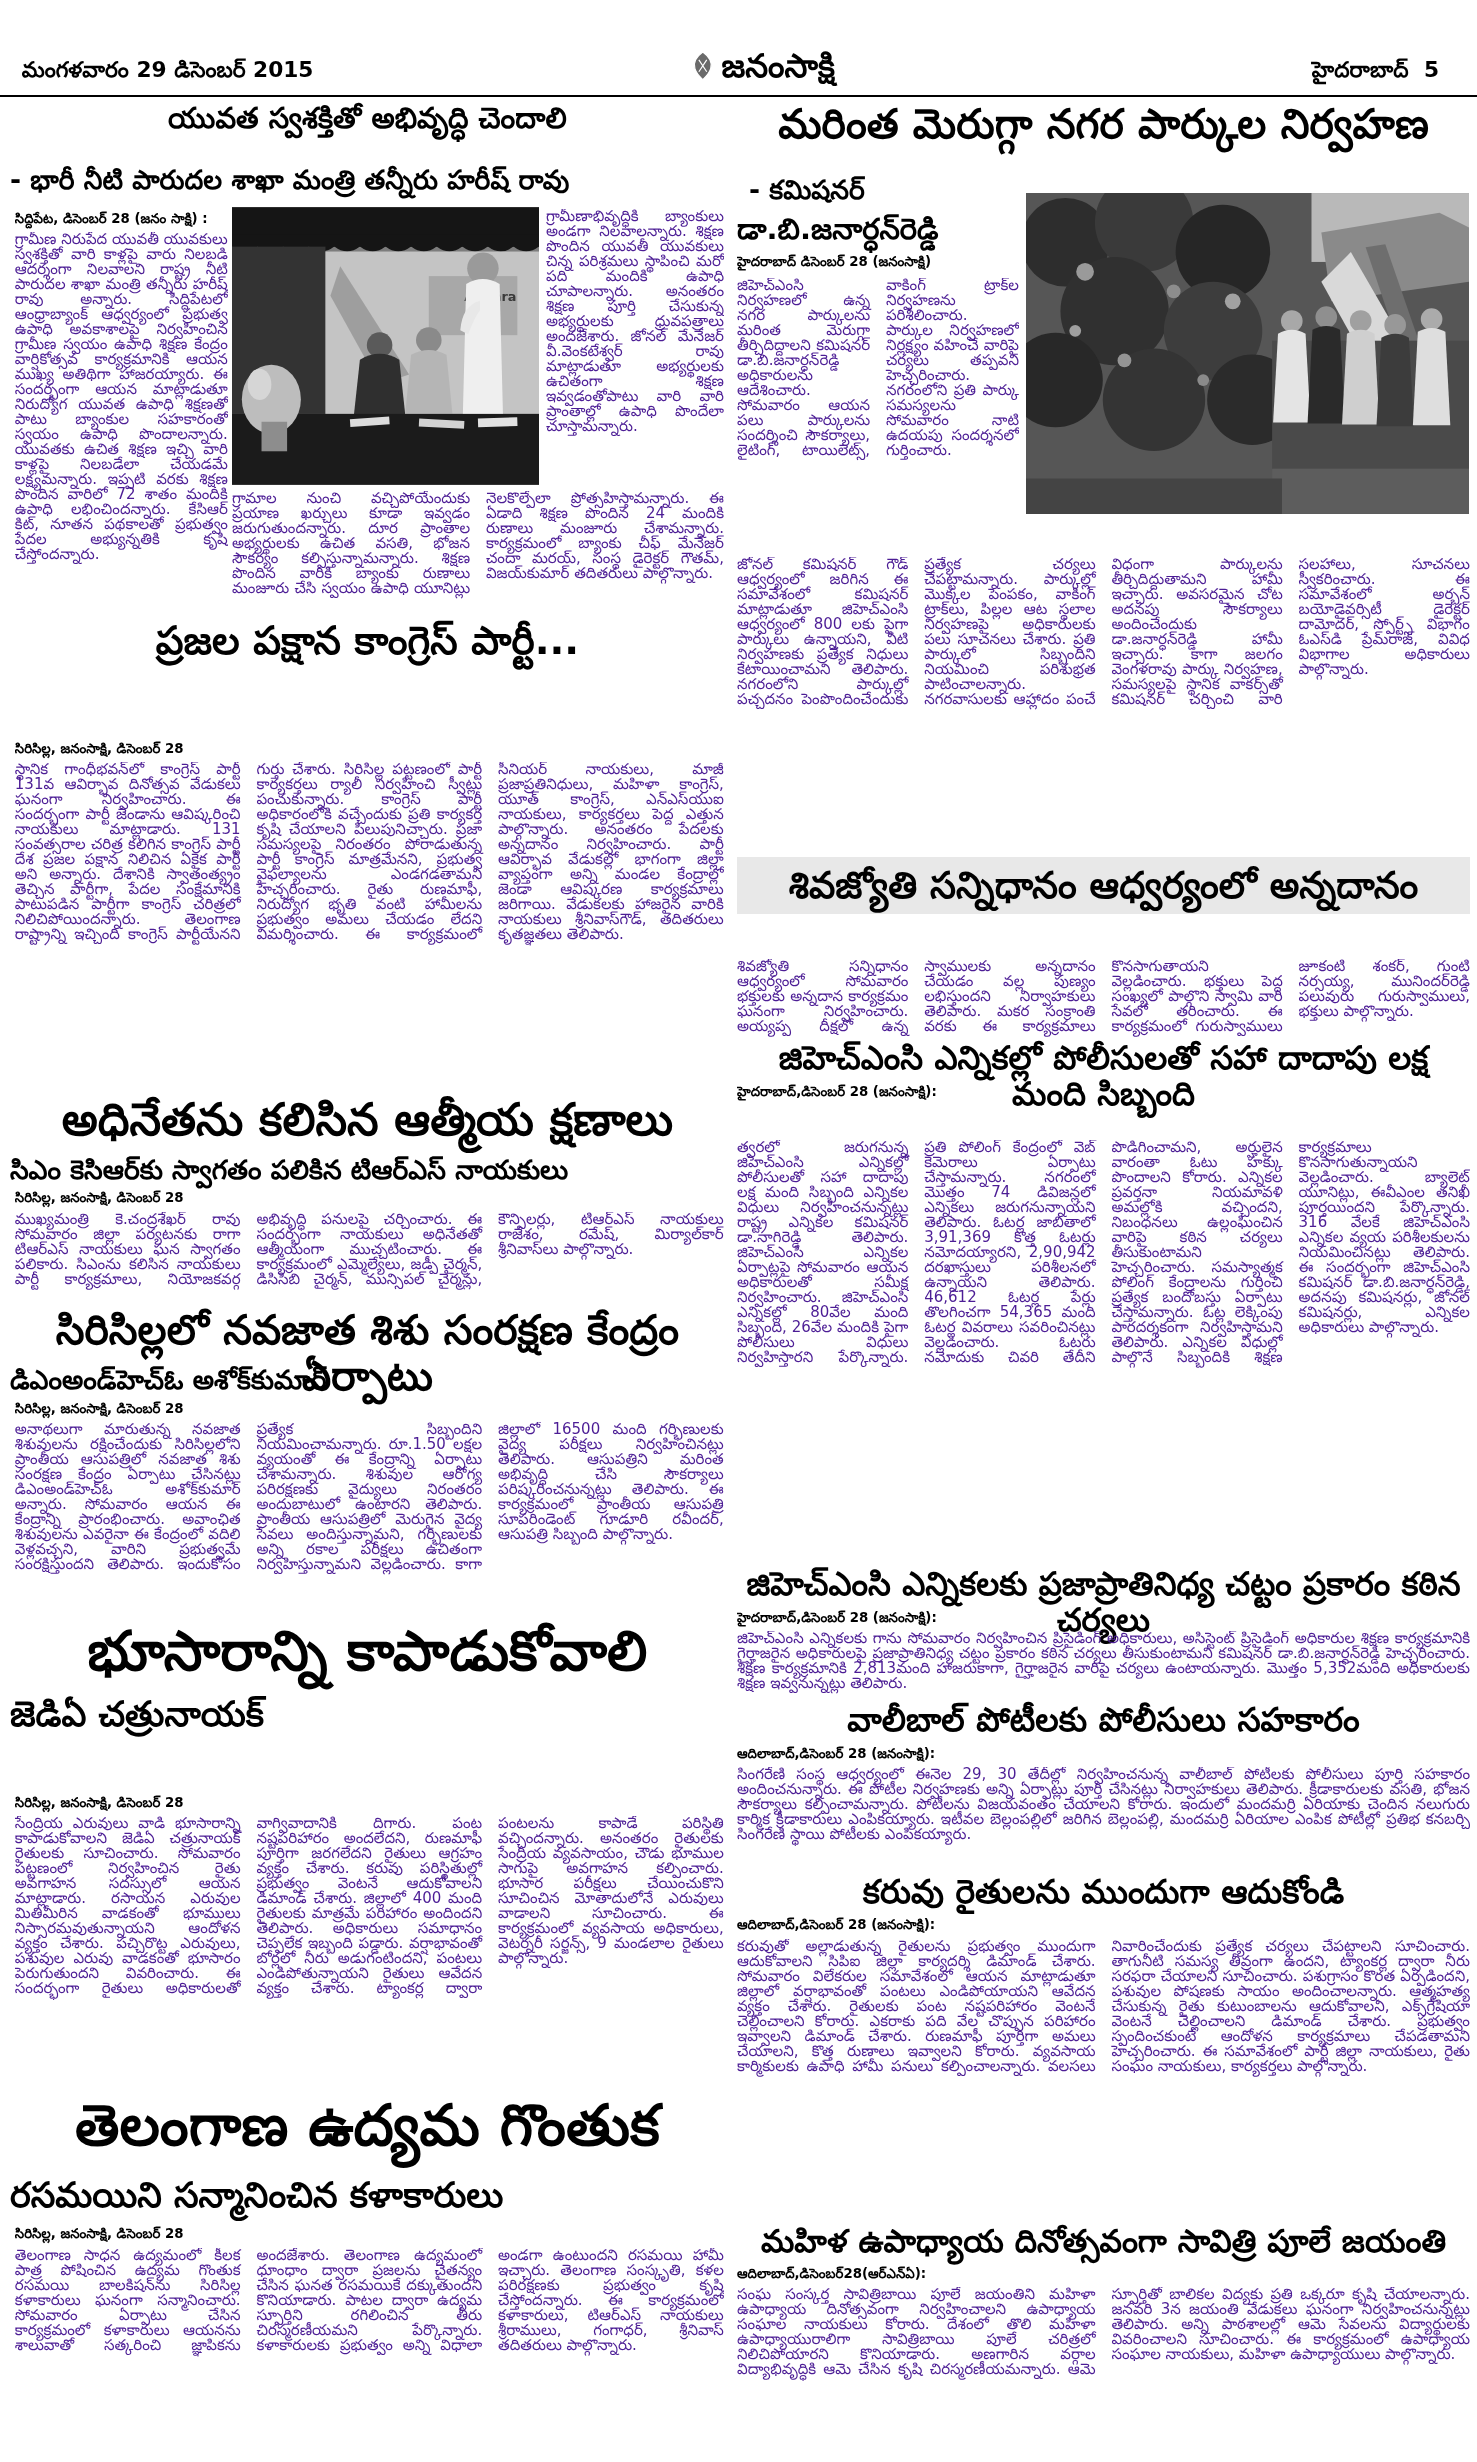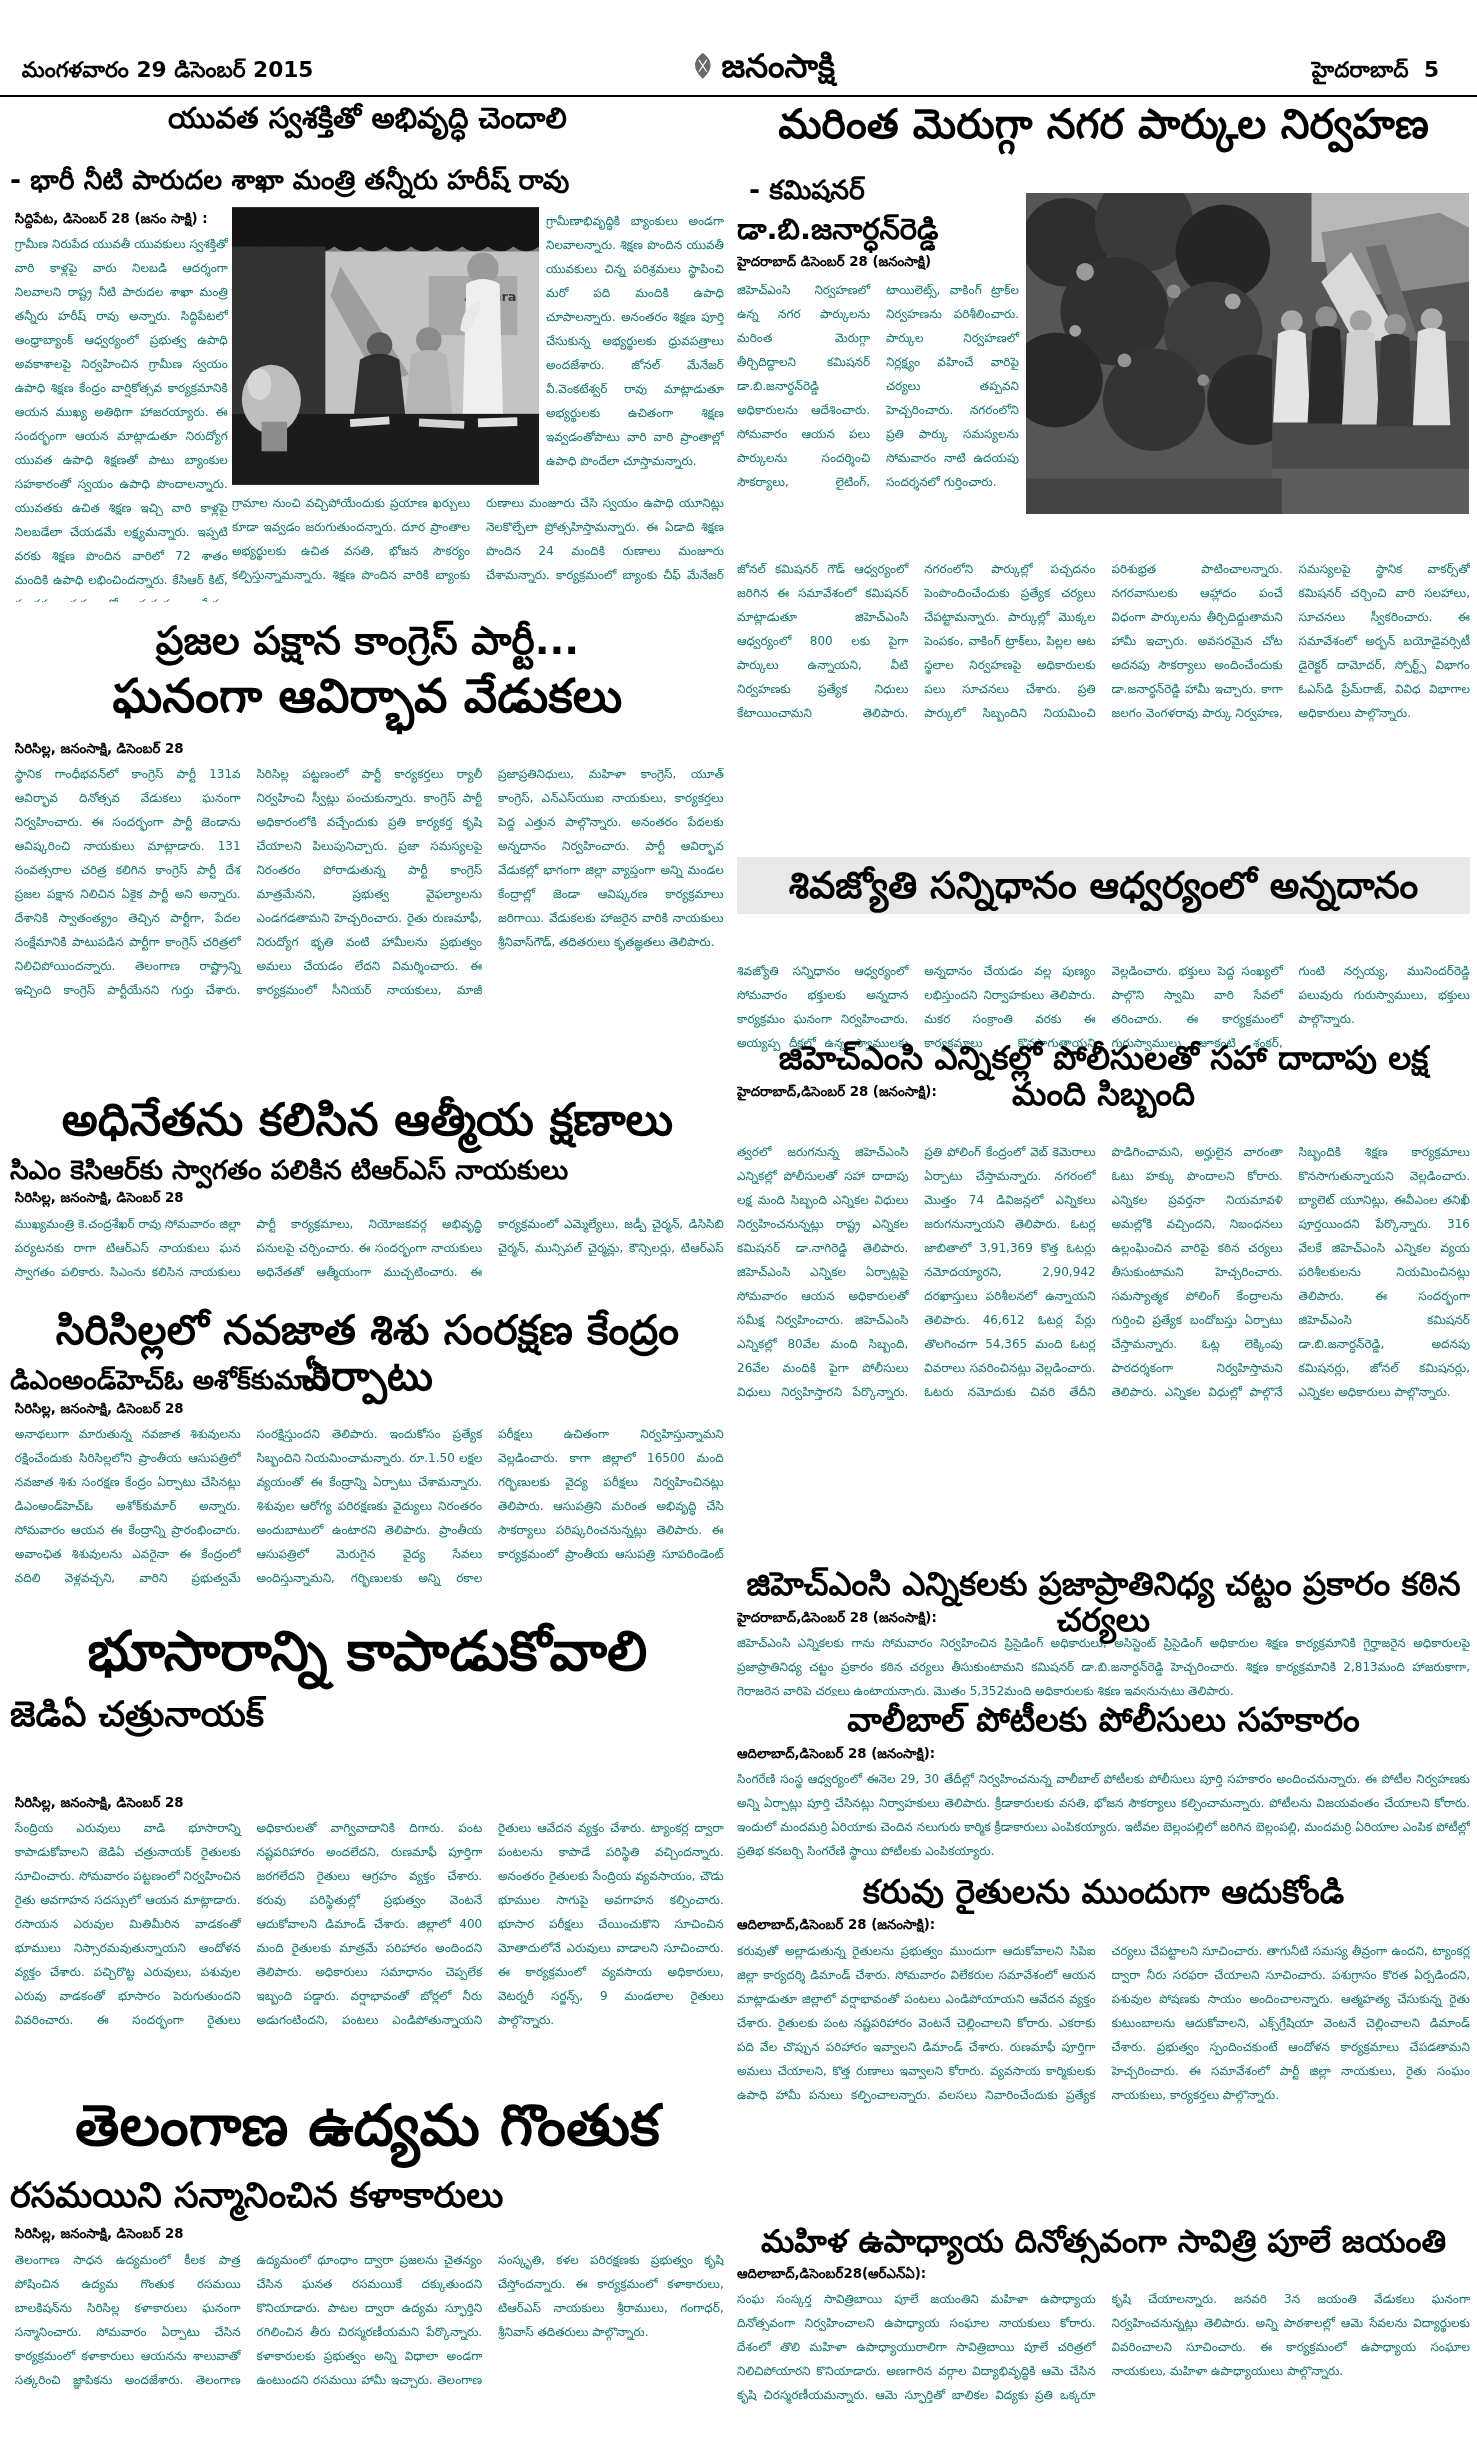--- a/index.html
+++ b/index.html
@@ -1,21 +1,21 @@
 <!DOCTYPE html>
 <html><head>
 <meta charset="utf-8">
 <style>
   html,body{margin:0;padding:0;background:#d8d8d8;}
   #paper{position:relative;width:1478px;height:2463px;background:#ffffff;overflow:hidden;
          font-family:"DejaVu Sans","Liberation Sans",sans-serif;color:#141414;}
   .abs{position:absolute;}
   .hl{font-weight:800;color:#000;text-align:center;line-height:1.12;}
   .sub{font-weight:700;color:#000;line-height:1.15;}
-  .body-text{font-size:12px;line-height:24px;text-align:justify;overflow:hidden;color:#0f766e;}
+  .body-text{font-size:15px;line-height:15px;text-align:justify;overflow:hidden;color:#4c1d95;}
   .cols2{column-count:2;column-gap:15.8px;}
   .cols3{column-count:3;column-gap:15.8px;}
   .cols4{column-count:4;column-gap:15.8px;margin-top:33px;}
   .dateline{font-weight:700;font-size:13.3px;color:#000;overflow:hidden;white-space:nowrap;}
   .hrule{background:#000;height:2px;}
   .band{background:#e8e8e8;}
   .hdr-txt{font-weight:700;font-size:21.7px;color:#000;}
   .masthead{font-weight:800;font-size:32.5px;color:#000;display:flex;align-items:center;gap:5.9px;}
   .photo{background:#777;overflow:hidden;}
 </style>
@@ -69,21 +69,20 @@
       <rect x="120" y="214" width="40" height="8" fill="#dcdcdc" transform="rotate(-4 140 218)"></rect>
       <rect x="190" y="216" width="46" height="8" fill="#d2d2d2" transform="rotate(3 213 220)"></rect>
       <rect x="250" y="214" width="40" height="9" fill="#e2e2e2" transform="rotate(-2 270 218)"></rect>
     </svg>
   </div>
 
   <div class="abs body-text" style="left:546px;top:209px;width:178px;height:276px;">గ్రామీణాభివృద్ధికి బ్యాంకులు అండగా నిలవాలన్నారు. శిక్షణ పొందిన యువతీ యువకులు చిన్న పరిశ్రమలు స్థాపించి మరో పది మందికి ఉపాధి చూపాలన్నారు. అనంతరం శిక్షణ పూర్తి చేసుకున్న అభ్యర్థులకు ధ్రువపత్రాలు అందజేశారు. జోనల్ మేనేజర్ వీ.వెంకటేశ్వర్ రావు మాట్లాడుతూ అభ్యర్థులకు ఉచితంగా శిక్షణ ఇవ్వడంతోపాటు వారి వారి ప్రాంతాల్లో ఉపాధి పొందేలా చూస్తామన్నారు.</div>
   <div class="abs body-text cols2" style="left:232px;top:491px;width:492px;height:110px;">గ్రామాల నుంచి వచ్చిపోయేందుకు ప్రయాణ ఖర్చులు కూడా ఇవ్వడం జరుగుతుందన్నారు. దూర ప్రాంతాల అభ్యర్థులకు ఉచిత వసతి, భోజన సౌకర్యం కల్పిస్తున్నామన్నారు. శిక్షణ పొందిన వారికి బ్యాంకు రుణాలు మంజూరు చేసి స్వయం ఉపాధి యూనిట్లు నెలకొల్పేలా ప్రోత్సహిస్తామన్నారు. ఈ ఏడాది శిక్షణ పొందిన 24 మందికి రుణాలు మంజూరు చేశామన్నారు. కార్యక్రమంలో బ్యాంకు చీఫ్ మేనేజర్ చందా మరయ్, సంస్థ డైరెక్టర్ గౌతమ్, విజయ్‌కుమార్ తదితరులు పాల్గొన్నారు.</div>
 
   <div class="abs hl" style="left:9.9px;top:619px;width:715px;font-size:39px;">ప్రజల పక్షాన కాంగ్రెస్ పార్టీ...</div>
-  <div class="abs hl" style="left:9.9px;top:670px;width:715px;font-size:47px;">ఘనంగా ఆవిర్భావ వేడుకలు</div>
   <div class="abs dateline" style="left:14.8px;top:741px;width:296px;">సిరిసిల్ల, జనంసాక్షి, డిసెంబర్ 28</div>
   <div class="abs body-text cols3" style="left:14.8px;top:762px;width:709px;height:327px;">స్థానిక గాంధీభవన్‌లో కాంగ్రెస్ పార్టీ 131వ ఆవిర్భావ దినోత్సవ వేడుకలు ఘనంగా నిర్వహించారు. ఈ సందర్భంగా పార్టీ జెండాను ఆవిష్కరించి నాయకులు మాట్లాడారు. 131 సంవత్సరాల చరిత్ర కలిగిన కాంగ్రెస్ పార్టీ దేశ ప్రజల పక్షాన నిలిచిన ఏకైక పార్టీ అని అన్నారు. దేశానికి స్వాతంత్య్రం తెచ్చిన పార్టీగా, పేదల సంక్షేమానికి పాటుపడిన పార్టీగా కాంగ్రెస్ చరిత్రలో నిలిచిపోయిందన్నారు. తెలంగాణ రాష్ట్రాన్ని ఇచ్చింది కాంగ్రెస్ పార్టీయేనని గుర్తు చేశారు. సిరిసిల్ల పట్టణంలో పార్టీ కార్యకర్తలు ర్యాలీ నిర్వహించి స్వీట్లు పంచుకున్నారు. కాంగ్రెస్ పార్టీ అధికారంలోకి వచ్చేందుకు ప్రతి కార్యకర్త కృషి చేయాలని పిలుపునిచ్చారు. ప్రజా సమస్యలపై నిరంతరం పోరాడుతున్న పార్టీ కాంగ్రెస్ మాత్రమేనని, ప్రభుత్వ వైఫల్యాలను ఎండగడతామని హెచ్చరించారు. రైతు రుణమాఫీ, నిరుద్యోగ భృతి వంటి హామీలను ప్రభుత్వం అమలు చేయడం లేదని విమర్శించారు. ఈ కార్యక్రమంలో సీనియర్ నాయకులు, మాజీ ప్రజాప్రతినిధులు, మహిళా కాంగ్రెస్, యూత్ కాంగ్రెస్, ఎన్‌ఎస్‌యుఐ నాయకులు, కార్యకర్తలు పెద్ద ఎత్తున పాల్గొన్నారు. అనంతరం పేదలకు అన్నదానం నిర్వహించారు. పార్టీ ఆవిర్భావ వేడుకల్లో భాగంగా జిల్లా వ్యాప్తంగా అన్ని మండల కేంద్రాల్లో జెండా ఆవిష్కరణ కార్యక్రమాలు జరిగాయి. వేడుకలకు హాజరైన వారికి నాయకులు శ్రీనివాస్‌గౌడ్, తదితరులు కృతజ్ఞతలు తెలిపారు.</div>
 
   <div class="abs hl" style="left:9.9px;top:1095px;width:715px;font-size:45px;">అధినేతను కలిసిన ఆత్మీయ క్షణాలు</div>
   <div class="abs sub" style="left:9.9px;top:1155px;width:715px;font-size:26.6px;">సిఎం కెసిఆర్‌కు స్వాగతం పలికిన టిఆర్‌ఎస్ నాయకులు</div>
   <div class="abs dateline" style="left:14.8px;top:1190px;width:296px;">సిరిసిల్ల, జనంసాక్షి, డిసెంబర్ 28</div>
   <div class="abs body-text cols3" style="left:14.8px;top:1212px;width:709px;height:91px;">ముఖ్యమంత్రి కె.చంద్రశేఖర్ రావు సోమవారం జిల్లా పర్యటనకు రాగా టిఆర్‌ఎస్ నాయకులు ఘన స్వాగతం పలికారు. సిఎంను కలిసిన నాయకులు పార్టీ కార్యక్రమాలు, నియోజకవర్గ అభివృద్ధి పనులపై చర్చించారు. ఈ సందర్భంగా నాయకులు అధినేతతో ఆత్మీయంగా ముచ్చటించారు. ఈ కార్యక్రమంలో ఎమ్మెల్యేలు, జడ్పీ చైర్మన్, డిసిసిబి చైర్మన్, మున్సిపల్ చైర్మన్లు, కౌన్సిలర్లు, టిఆర్‌ఎస్ నాయకులు రాజేశం, రమేష్, మిర్యాల్‌కార్ శ్రీనివాస్‌లు పాల్గొన్నారు.</div>
 
   <div class="abs hl" style="left:9.9px;top:1308px;width:715px;font-size:41px;">సిరిసిల్లలో నవజాత శిశు సంరక్షణ కేంద్రం ఏర్పాటు</div>
   <div class="abs sub" style="left:9.9px;top:1365px;width:715px;font-size:26.6px;">డిఎంఅండ్‌హెచ్‌ఓ అశోక్‌కుమార్</div>

